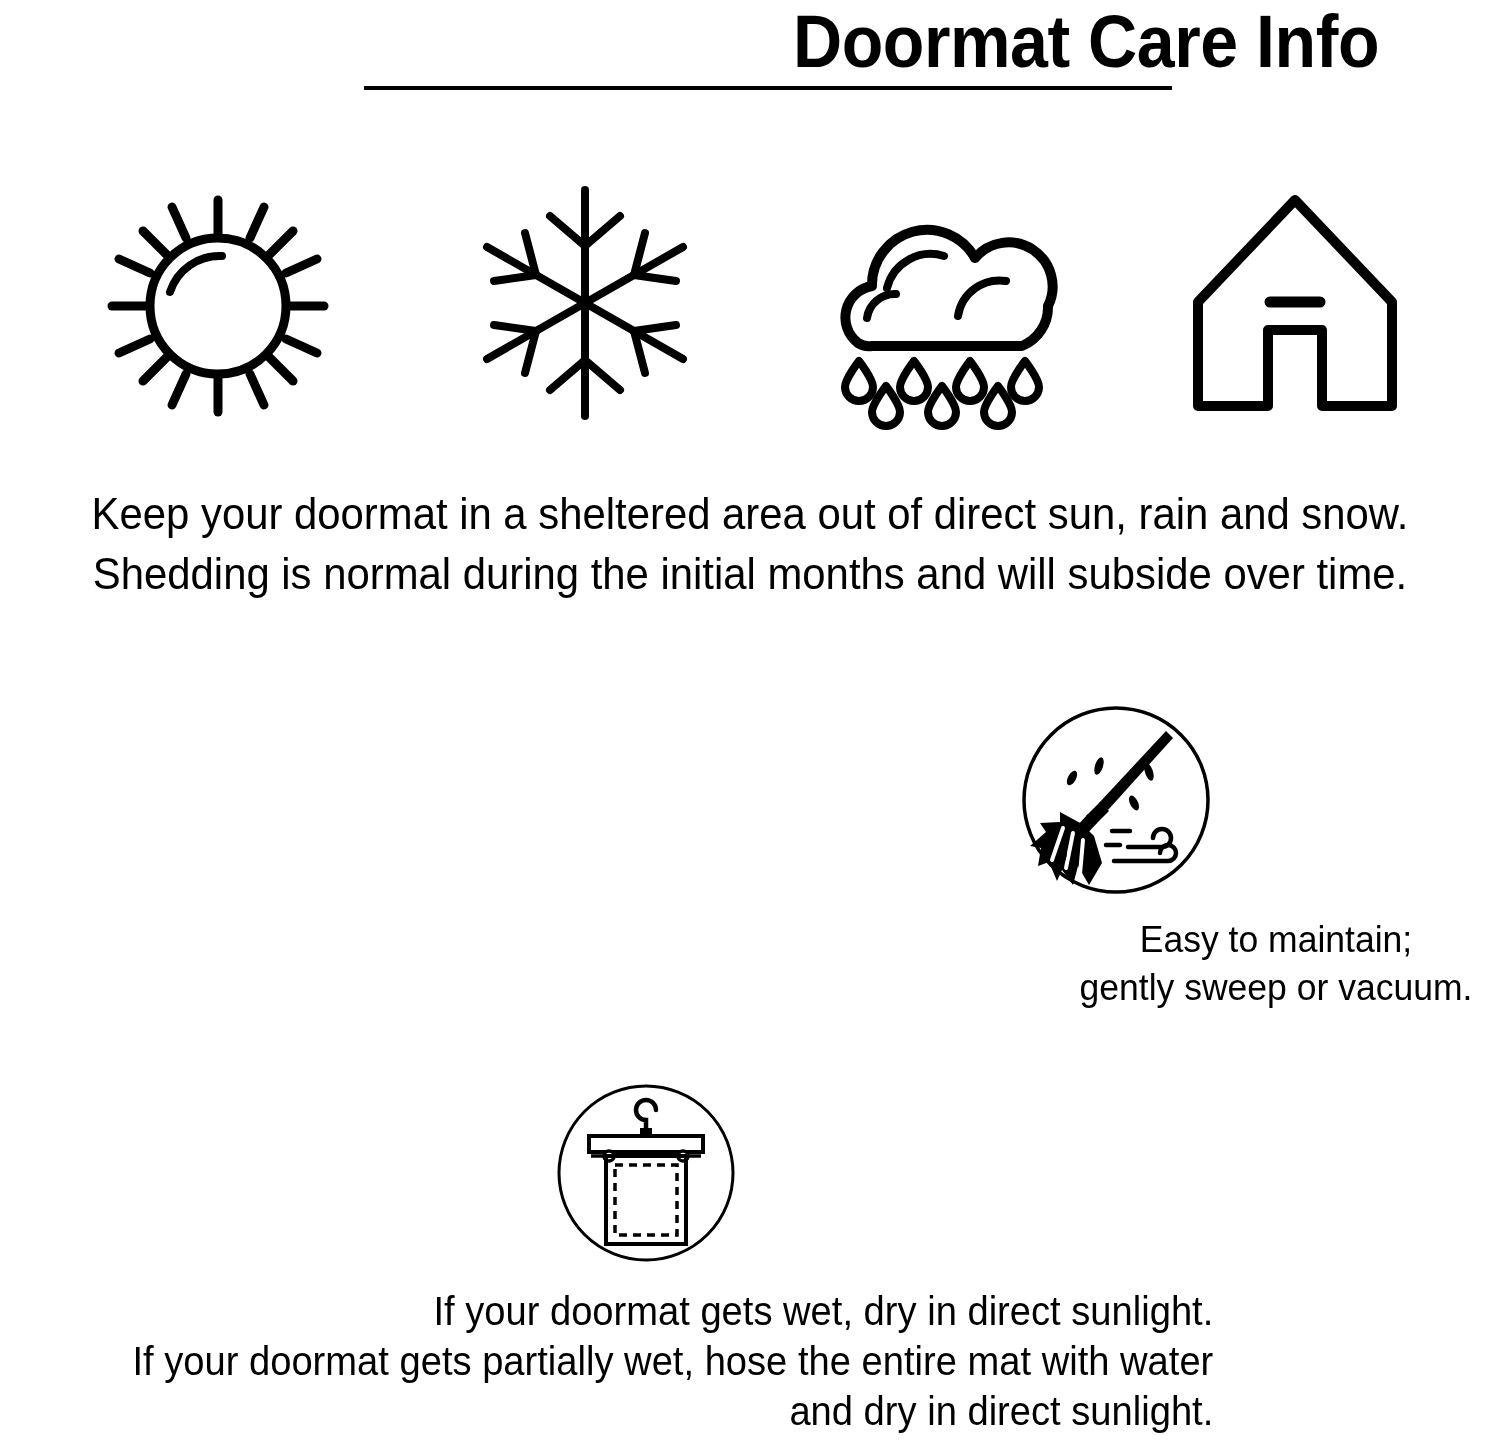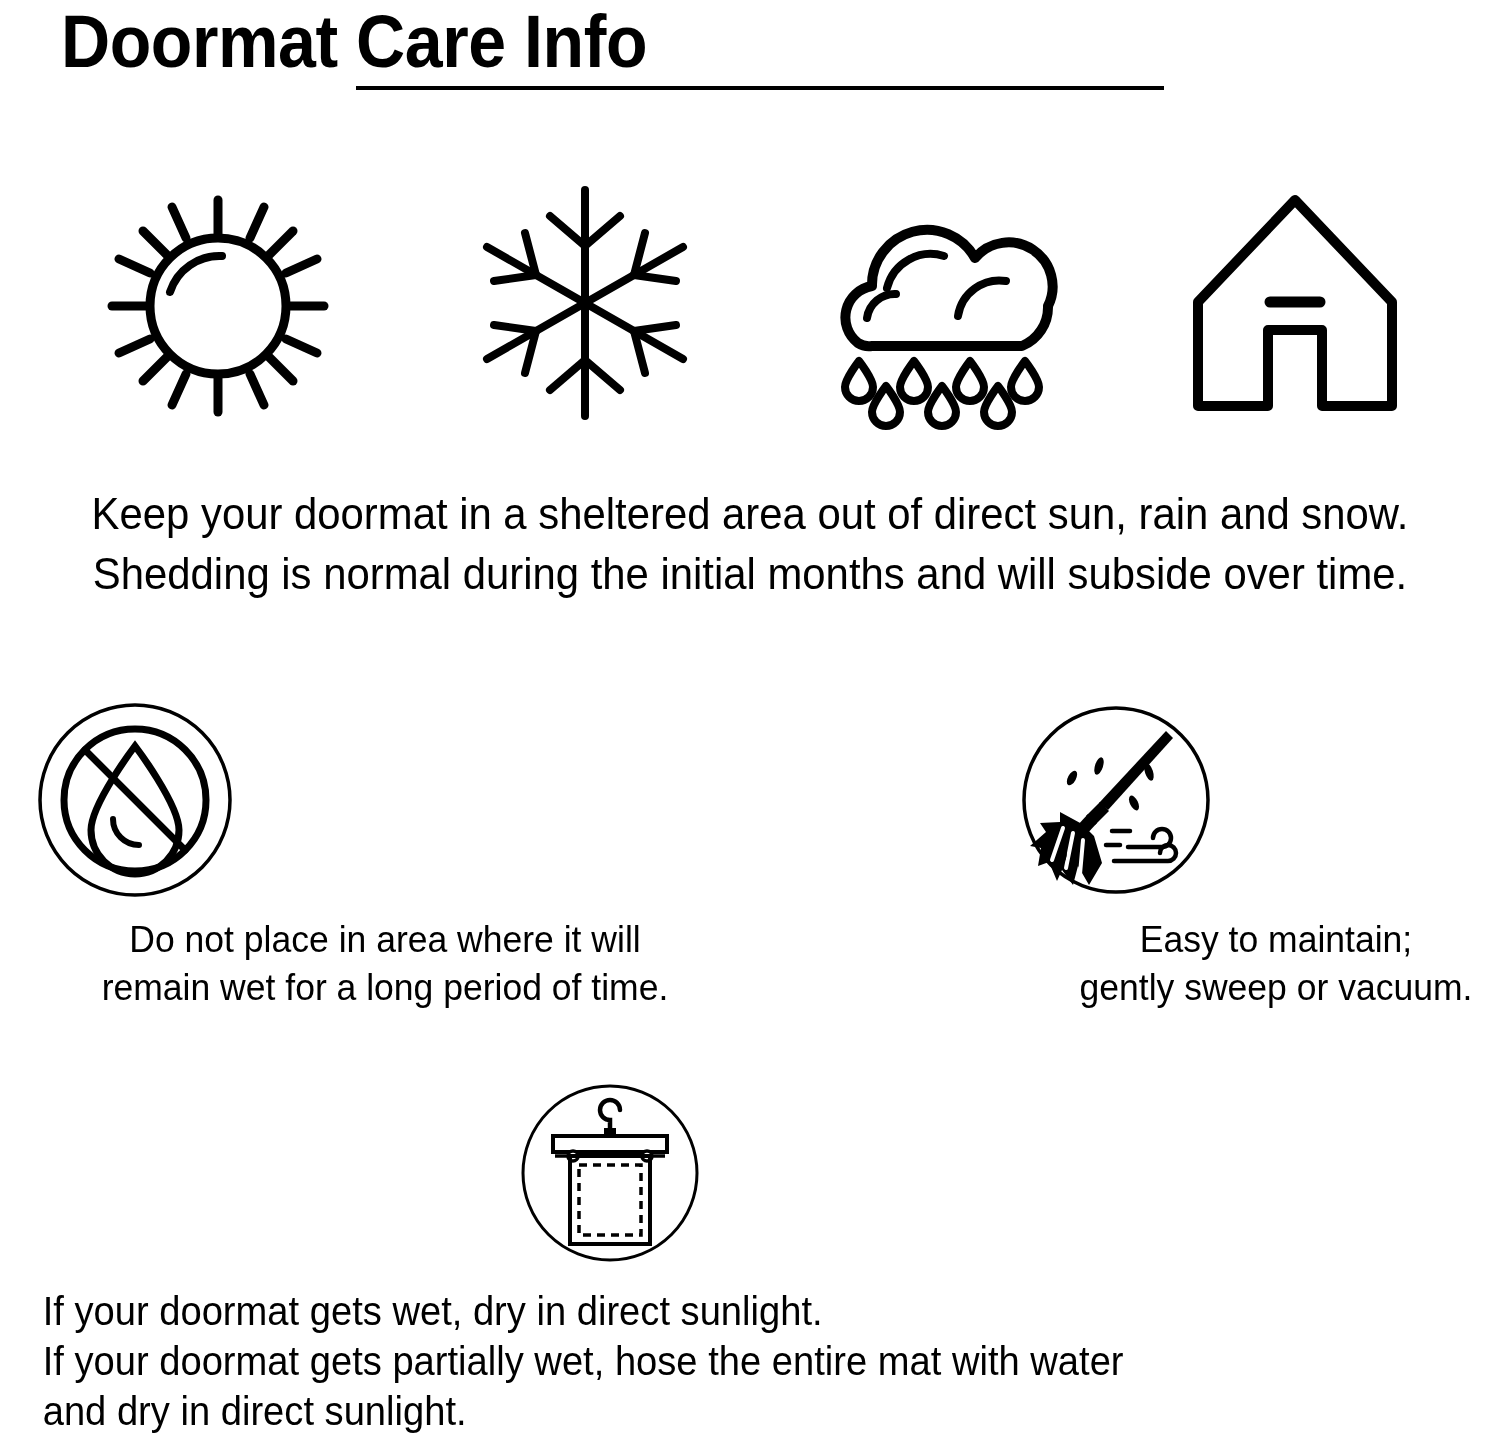--- a/index.html
+++ b/index.html
@@ -15,23 +15,23 @@
     overflow: hidden;
     font-family: "Liberation Sans", sans-serif;
     color: #000000;
     -webkit-font-smoothing: antialiased;
   }
 
   
   #title-block {
     position: absolute;
     top: 0px;
-    left: 4px;
+    left: 12px;
     width: 1424px;
-    text-align: left;
+    text-align: right;
   }
   #page-title {
     font-family: "Liberation Sans", sans-serif;
     font-weight: bold;
     font-size: 74px;
     line-height: 80px;
     letter-spacing: -0.5px;
     transform: scaleX(0.92);
     transform-origin: center top;
     margin: 0;
@@ -101,21 +101,21 @@
   #care-no-water { left: 35px;   width: 700px; }
   #care-sweep    { left: 1016px;  width: 520px; }
 
   
   #bottom-section {
     position: absolute;
     top: 1078px;
     left: 0;
     width: 1500px;
   }
-  #care-dry { position: relative; width: 1220px; text-align: left; }
+  #care-dry { position: relative; width: 1220px; text-align: right; margin-left: 36px; }
   #bottom-caption {
     font-size: 41px;
     line-height: 50px;
     margin-top: 18px;
     transform: scaleX(0.93);
     transform-origin: center top;
   }
   #bottom-caption .line { display: block; white-space: nowrap; }
 
   svg { display: block; overflow: visible; }
@@ -236,46 +236,20 @@
   </div>
 </div>
 
 <div id="intro-text">
   <span class="line">Keep your doormat in a sheltered area out of direct sun, rain and snow.</span>
   <span class="line">Shedding is normal during the initial months and will subside over time.</span>
 </div>
 
 <div id="mid-section">
 
-  <div class="care-item" id="care-no-water">
-    <div class="badge">
-      <svg viewBox="0 0 200 200" width="200" height="200" aria-hidden="true">
-        <g fill="none" stroke="#000" stroke-linecap="round">
-
-          <circle cx="100" cy="100" r="95" stroke-width="3.5"></circle>
-
-          <circle cx="100" cy="100" r="71" stroke-width="7"></circle>
-
-          <path stroke-width="7" d="
-            M 100 46
-            C 100 46 56 104 56 130
-            a 44 44 0 0 0 88 0
-            C 144 104 100 46 100 46 Z"></path>
-
-          <path stroke-width="6" d="M 78 119 A 26 26 0 0 0 104 145"></path>
-
-          <line x1="50" y1="50" x2="150" y2="150" stroke-width="7"></line>
-        </g>
-      </svg>
-    </div>
-    <div class="care-caption">
-      <span class="line">Do not place in area where it will</span>
-      <span class="line">remain wet for a long period of time.</span>
-    </div>
-  </div>
 
   <div class="care-item" id="care-sweep">
     <div class="badge">
       <svg viewBox="0 0 200 200" width="200" height="200" aria-hidden="true">
 
         <circle cx="100" cy="100" r="92" fill="none" stroke="#000" stroke-width="3.5"></circle>
 
         <path d="M 150 31 L 157 38 L 92 110 L 83 103 Z" fill="#000"></path>
 
         <path d="M 84 102 L 93 111 L 79 125 L 70 116 Z" fill="#000"></path>

